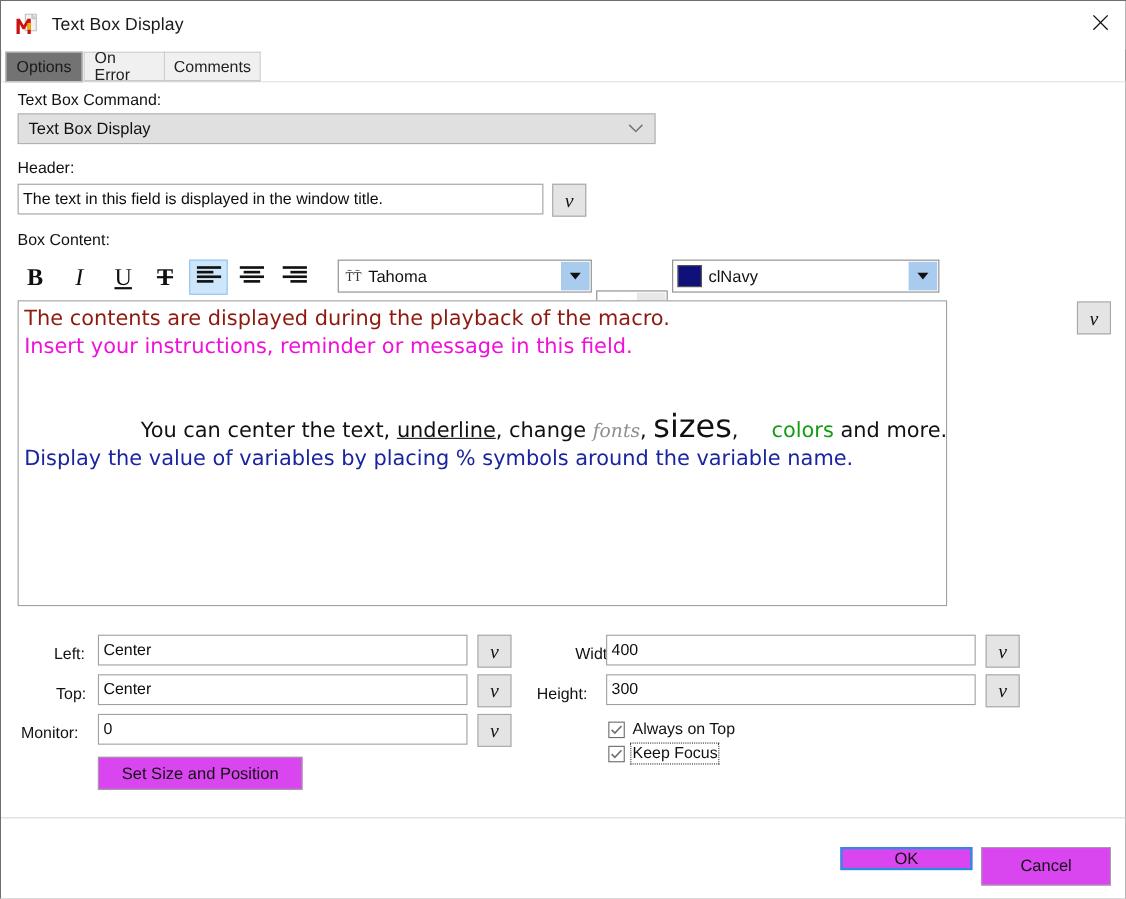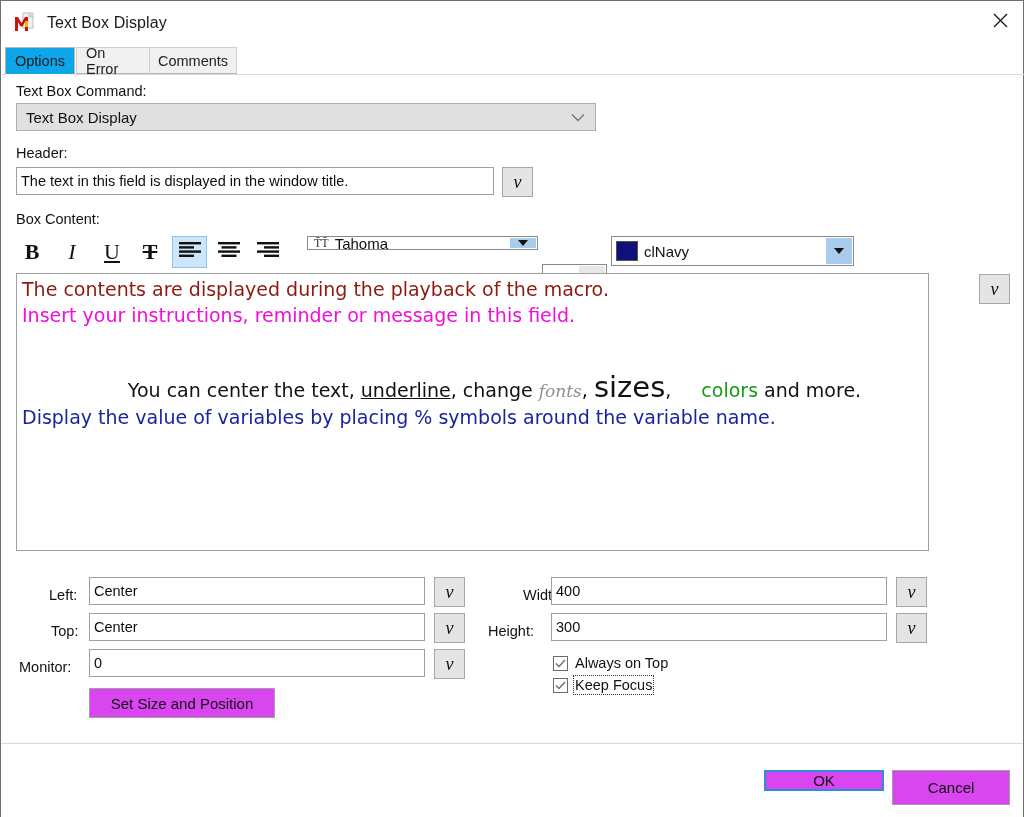--- a/index.html
+++ b/index.html
@@ -68,21 +68,21 @@
     box-sizing: border-box;
     display: flex;
     align-items: center;
     justify-content: center;
     font-size: 14.5px;
     color: #1a1a1a;
     padding: 0 9px;
     cursor: default;
   }
   .tab.active {
-    background: #0ea5e9;
+    background: #737373;
     border: 1px solid #b9b9b9;
     border-bottom: 1px solid #ffffff;
     height: 28px;
     z-index: 3;
   }
   .tab.inactive {
     background: #f0f0f0;
     border: 1px solid #cfcfcf;
     border-bottom: 1px solid #b9b9b9;
     color: #222;
@@ -221,21 +221,21 @@
     width: 22px; height: 20px;
     margin-left: 4px;
     border: 1px solid #555;
     box-sizing: border-box;
   }
 
   
   .richbox {
     position: absolute;
     left: 15px; top: 198px;
-    width: 913px; height: 278px;
+    width: 845px; height: 278px;
     box-sizing: border-box;
     background: #ffffff;
     border: 1px solid #a0a0a0;
     overflow: hidden;
     cursor: text;
   }
   .rt-line {
     font-family: "DejaVu Sans", sans-serif;
     white-space: nowrap;
   }
@@ -416,21 +416,21 @@
         <span>
           <svg width="24" height="19" viewBox="0 0 24 19">
             <rect x="1" y="1" width="22" height="2.4" fill="#111"></rect>
             <rect x="8" y="5.2" width="15" height="2.4" fill="#111"></rect>
             <rect x="1" y="9.4" width="22" height="2.4" fill="#111"></rect>
             <rect x="8" y="13.6" width="15" height="2.4" fill="#111"></rect>
           </svg>
         </span>
       </div>
 
-      <div class="combo-font" style="left:306px; top:3px; width:231px; height:14px;">
+      <div class="combo-font" style="left:306px; top:3px; width:231px; height:30px;">
         <span class="tt-icon">T̄T̄</span>
         <span class="txt">Tahoma</span>
         <span class="arrowbox">
           <svg width="12" height="8" viewBox="0 0 12 8">
               <path d="M1 1 L6 7 L11 1 Z" fill="#111"></path>
             </svg>
         </span>
       </div>
 
       <div class="combo-font" style="left:541px; top:3px; width:65px; height:30px;margin-top:28px;">

